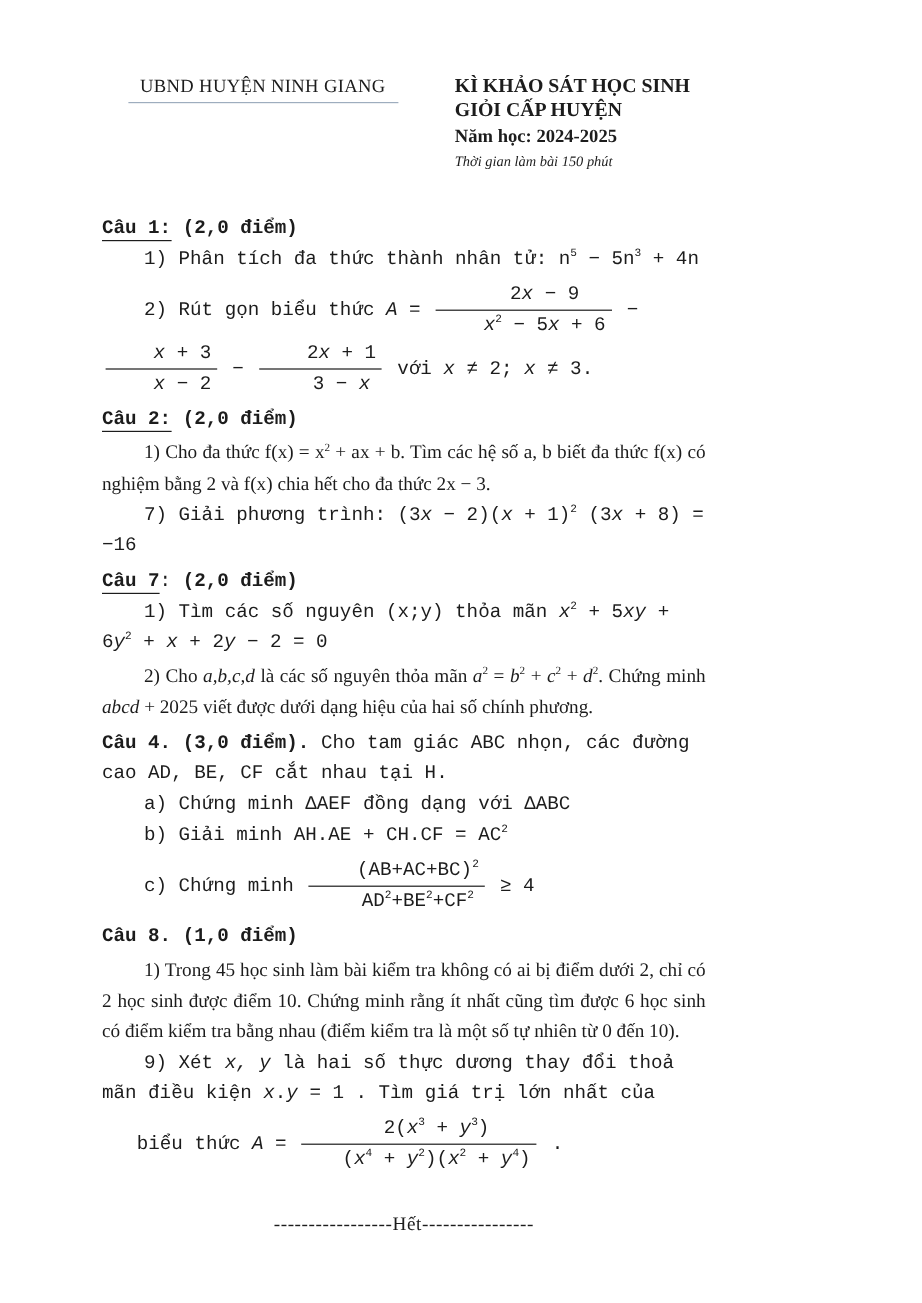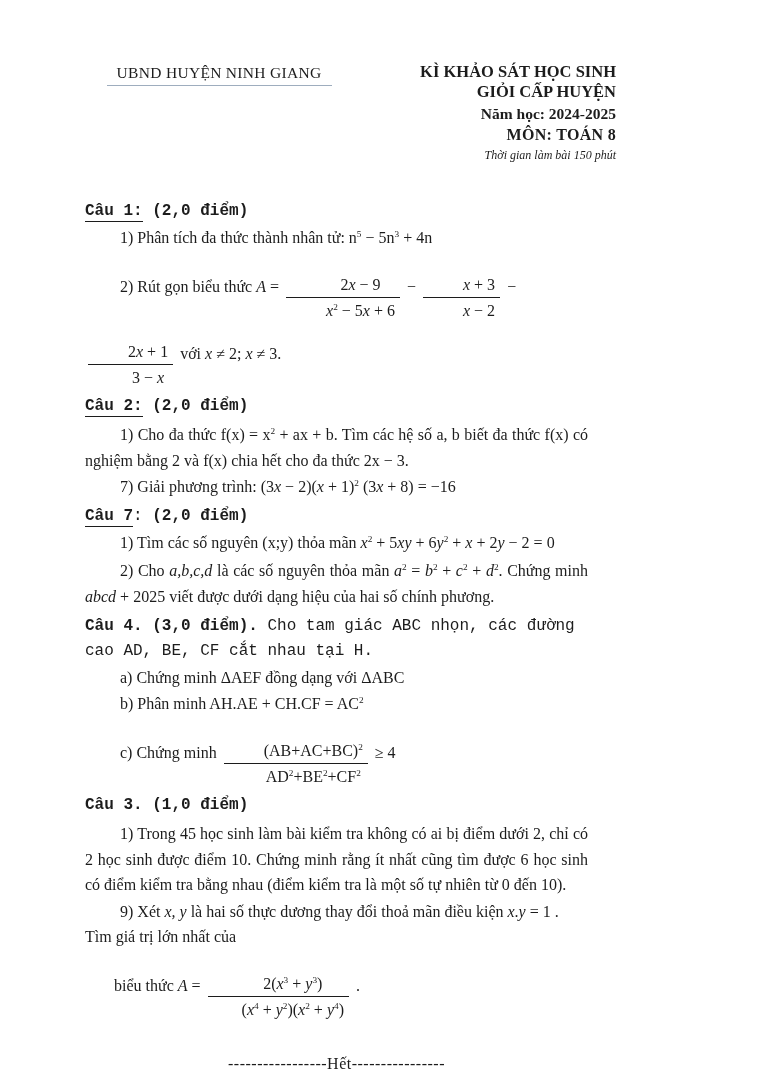--- a/index.html
+++ b/index.html
@@ -15,56 +15,55 @@
     overflow: hidden;
     position: relative;
     border-radius: 19px;
   }
   
   .header { display: flex; align-items: flex-start; }
   .h-left { flex: 0 0 308px; margin-left: -20px; text-align: center; padding-top: 2px; }
   .h-left .l1 { font-size: 15.5px; letter-spacing: 0.3px; }
   .h-left .l2 { font-weight: bold; font-size: 16.5px; margin-top: 3px; letter-spacing: 0.2px; }
   .h-underline { width: 225px; border-bottom: 1.6px solid #9eadbe; margin: 3px auto 0; height: 0; }
-  .h-right { flex: 1 1 auto; text-align: right; margin-right: -28px; margin-left: 6px; }
+  .h-right { flex: 1 1 auto; text-align: left; margin-right: -28px; margin-left: 6px; }
   .h-right .r1 { font-weight: bold; font-size: 16.5px; }
   .h-right .r2 { font-weight: bold; font-size: 15.5px; margin-top: 3px; }
   .h-right .r3 { font-weight: bold; font-size: 16px; margin-top: 3px; letter-spacing: 0.3px; }
   .h-right .r4 { font-weight: normal; font-style: italic; font-size: 12px; margin-top: 4px; }
   
   .doc-body { margin-top: 36px; }
   .qhead { margin: 5px 0 0; line-height: 25px; font-family: Liberation Mono, monospace; }
-  .line  { margin: 1px 0 0; line-height: 25px; text-indent: 35px; }
+  .line  { margin: 1px 0 0; line-height: 25px; text-indent: 35px; font-family: Liberation Mono, monospace; }
   .para  { margin: 3px 0 0; line-height: 25.5px; text-indent: 35px; text-align: justify; }
   .tall  { margin-top: 5px; margin-bottom: 5px; }
   .indent-sm { text-indent: 29px; }
   .bd { font-weight: bold; }
   .it { font-style: italic; }
   .ul { border-bottom: 1.6px solid #1c1c1c; padding-bottom: 0.5px; }
   sup { font-size: 0.58em; line-height: 0; vertical-align: super; letter-spacing: 0; }
   .frac { display: inline-block; vertical-align: middle; text-align: center; margin: 0 3px; line-height: 21px; }
-  .frac .num { display: block; border-bottom: 1.3px solid #1c1c1c; padding: 1px 5px 2px; margin-top: 18px; }
+  .frac .num { display: block; border-bottom: 1.3px solid #1c1c1c; padding: 1px 5px 2px; }
   .frac .den { display: block; padding: 2px 5px 1px; }
   
   .footer { margin-top: 30px; text-align: center; line-height: 25px; letter-spacing: 0.5px; }
 </style>
 </head>
 <body>
 
 <div class="page">
 
   <div class="header">
     <div class="h-left">
       <div class="l1">UBND HUYỆN NINH GIANG</div>
       <div class="h-underline"></div>
     </div>
     <div class="h-right">
       <div class="r1">KÌ KHẢO SÁT HỌC SINH GIỎI CẤP HUYỆN</div>
       <div class="r2">Năm học: 2024-2025</div>
-      <div class="r3">MÔN: TOÁN 8</div>
       <div class="r4">Thời gian làm bài 150 phút</div>
     </div>
   </div>
 
   <div class="doc-body">
 
     <div>
       <p class="qhead"><span class="bd ul">Câu 1:</span><span class="bd"> (2,0 điểm)</span></p>
       <p class="line"><span>1) Phân tích đa thức thành nhân tử: </span><span>n</span><sup>5</sup><span> − 5n</span><sup>3</sup><span> + 4n</span></p>
       <p class="line tall"><span>2) Rút gọn biểu thức </span><span class="it">A</span><span> = </span><span class="frac"><span class="num"><span>2</span><span class="it">x</span><span> − 9</span></span><span class="den"><span class="it">x</span><sup>2</sup><span> − 5</span><span class="it">x</span><span> + 6</span></span></span><span> − </span><span class="frac"><span class="num"><span class="it">x</span><span> + 3</span></span><span class="den"><span class="it">x</span><span> − 2</span></span></span><span> − </span><span class="frac"><span class="num"><span>2</span><span class="it">x</span><span> + 1</span></span><span class="den"><span>3 − </span><span class="it">x</span></span></span><span> với </span><span class="it">x</span><span> ≠ 2; </span><span class="it">x</span><span> ≠ 3.</span></p>
@@ -78,26 +77,26 @@
 
     <div>
       <p class="qhead"><span class="bd ul">Câu 7</span><span>: </span><span class="bd">(2,0 điểm)</span></p>
       <p class="line"><span>1) Tìm các số nguyên (x;y) thỏa mãn </span><span class="it">x</span><sup>2</sup><span> + 5</span><span class="it">xy</span><span> + 6</span><span class="it">y</span><sup>2</sup><span> + </span><span class="it">x</span><span> + 2</span><span class="it">y</span><span> − 2 = 0</span></p>
       <p class="para"><span>2) Cho </span><span class="it">a,b,c,d</span><span> là các số nguyên thỏa mãn </span><span class="it">a</span><sup>2</sup><span> = </span><span class="it">b</span><sup>2</sup><span> + </span><span class="it">c</span><sup>2</sup><span> + </span><span class="it">d</span><sup>2</sup><span>. Chứng minh </span><span class="it">abcd</span><span> + 2025 viết được dưới dạng hiệu của hai số chính phương.</span></p>
     </div>
 
     <div>
       <p class="qhead"><span class="bd">Câu 4. (3,0 điểm).</span><span> Cho tam giác ABC nhọn, các đường cao AD, BE, CF cắt nhau tại H.</span></p>
       <p class="line"><span>a) Chứng minh ΔAEF đồng dạng với ΔABC</span></p>
-      <p class="line"><span>b) Phân minh AH.AE + CH.CF = AC</span><sup>2</sup></p>
+      <p class="line"><span>b) Giải minh AH.AE + CH.CF = AC</span><sup>2</sup></p>
       <p class="line tall"><span>c) Chứng minh </span><span class="frac"><span class="num"><span>(AB+AC+BC)</span><sup>2</sup></span><span class="den"><span>AD</span><sup>2</sup><span>+BE</span><sup>2</sup><span>+CF</span><sup>2</sup></span></span><span> ≥ 4</span></p>
     </div>
 
     <div>
-      <p class="qhead"><span class="bd">Câu 3. (1,0 điểm)</span></p>
+      <p class="qhead"><span class="bd">Câu 8. (1,0 điểm)</span></p>
       <p class="para"><span>1) Trong 45 học sinh làm bài kiểm tra không có ai bị điểm dưới 2, chỉ có 2 học sinh được điểm 10. Chứng minh rằng ít nhất cũng tìm được 6 học sinh có điểm kiểm tra bằng nhau (điểm kiểm tra là một số tự nhiên từ 0 đến 10).</span></p>
       <p class="line"><span>9) Xét </span><span class="it">x, y</span><span> là hai số thực dương thay đổi thoả mãn điều kiện </span><span class="it">x</span><span>.</span><span class="it">y</span><span> = 1 . Tìm giá trị lớn nhất của</span></p>
       <p class="line tall indent-sm"><span>biểu thức </span><span class="it">A</span><span> = </span><span class="frac"><span class="num"><span>2(</span><span class="it">x</span><sup>3</sup><span> + </span><span class="it">y</span><sup>3</sup><span>)</span></span><span class="den"><span>(</span><span class="it">x</span><sup>4</sup><span> + </span><span class="it">y</span><sup>2</sup><span>)(</span><span class="it">x</span><sup>2</sup><span> + </span><span class="it">y</span><sup>4</sup><span>)</span></span></span><span> .</span></p>
     </div>
 
   </div>
 
   <div class="footer">-----------------Hết----------------</div>
 
 </div>

